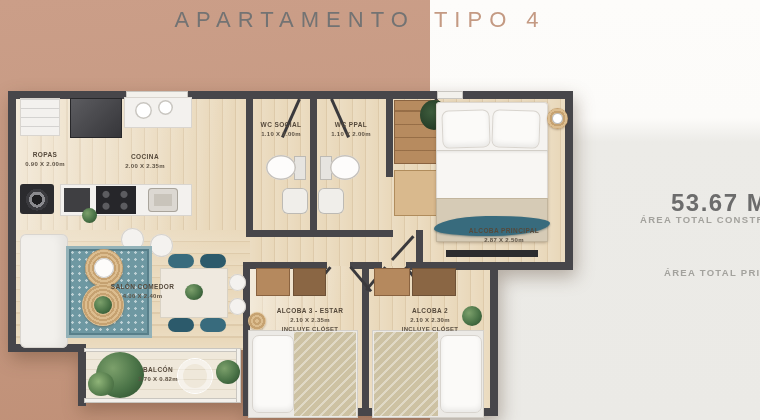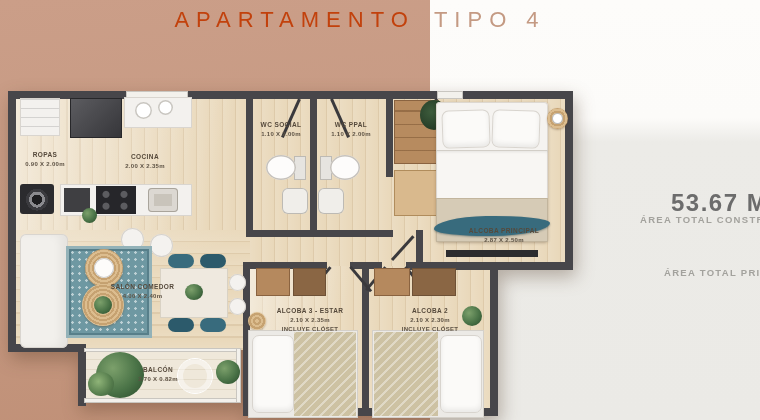--- a/index.html
+++ b/index.html
@@ -6,21 +6,21 @@
   body{width:760px;height:420px;font-family:"Liberation Sans",sans-serif;}
   .page{position:relative;width:760px;height:420px;overflow:hidden;background:#ecebe7;}
   .abs{position:absolute;}
 
   
   .bg-tan{left:0;top:0;width:430px;height:420px;background:linear-gradient(175deg,#cb9e88 0%,#c69a83 45%,#c09077 100%);}
   .bg-right{left:430px;top:0;width:330px;height:420px;background:linear-gradient(180deg,#fdfcfa 0px,#fcfbf9 118px,#ecebe7 142px,#ebeae6 100%);}
 
   
   .title{left:150px;top:7px;width:420px;text-align:center;font-size:22px;font-weight:500;letter-spacing:7px;white-space:nowrap;}
-  .title .t1{color:#c2410c;}
+  .title .t1{color:#737373;}
   .title .t2{color:#c49a83;margin-left:6px;}
 
   
   .area-value{font-size:24px;font-weight:bold;letter-spacing:1.5px;color:#6c6c6c;white-space:nowrap;}
   .area-label{font-size:9.5px;font-weight:bold;letter-spacing:1.3px;color:#a3a29d;white-space:nowrap;}
 
   
   #plan{left:0;top:0;width:760px;height:420px;filter:drop-shadow(3px 7px 9px rgba(70,45,25,0.33));}
   .floor{position:absolute;background-color:#e9d8ba;}
   .planks-v{background-image:linear-gradient(105deg,rgba(255,255,255,.42) 0%,rgba(255,255,255,0) 38%),repeating-linear-gradient(90deg,rgba(146,108,64,.13) 0px,rgba(146,108,64,.13) 1.5px,rgba(255,255,255,.12) 1.5px,rgba(255,255,255,0) 13px);}

